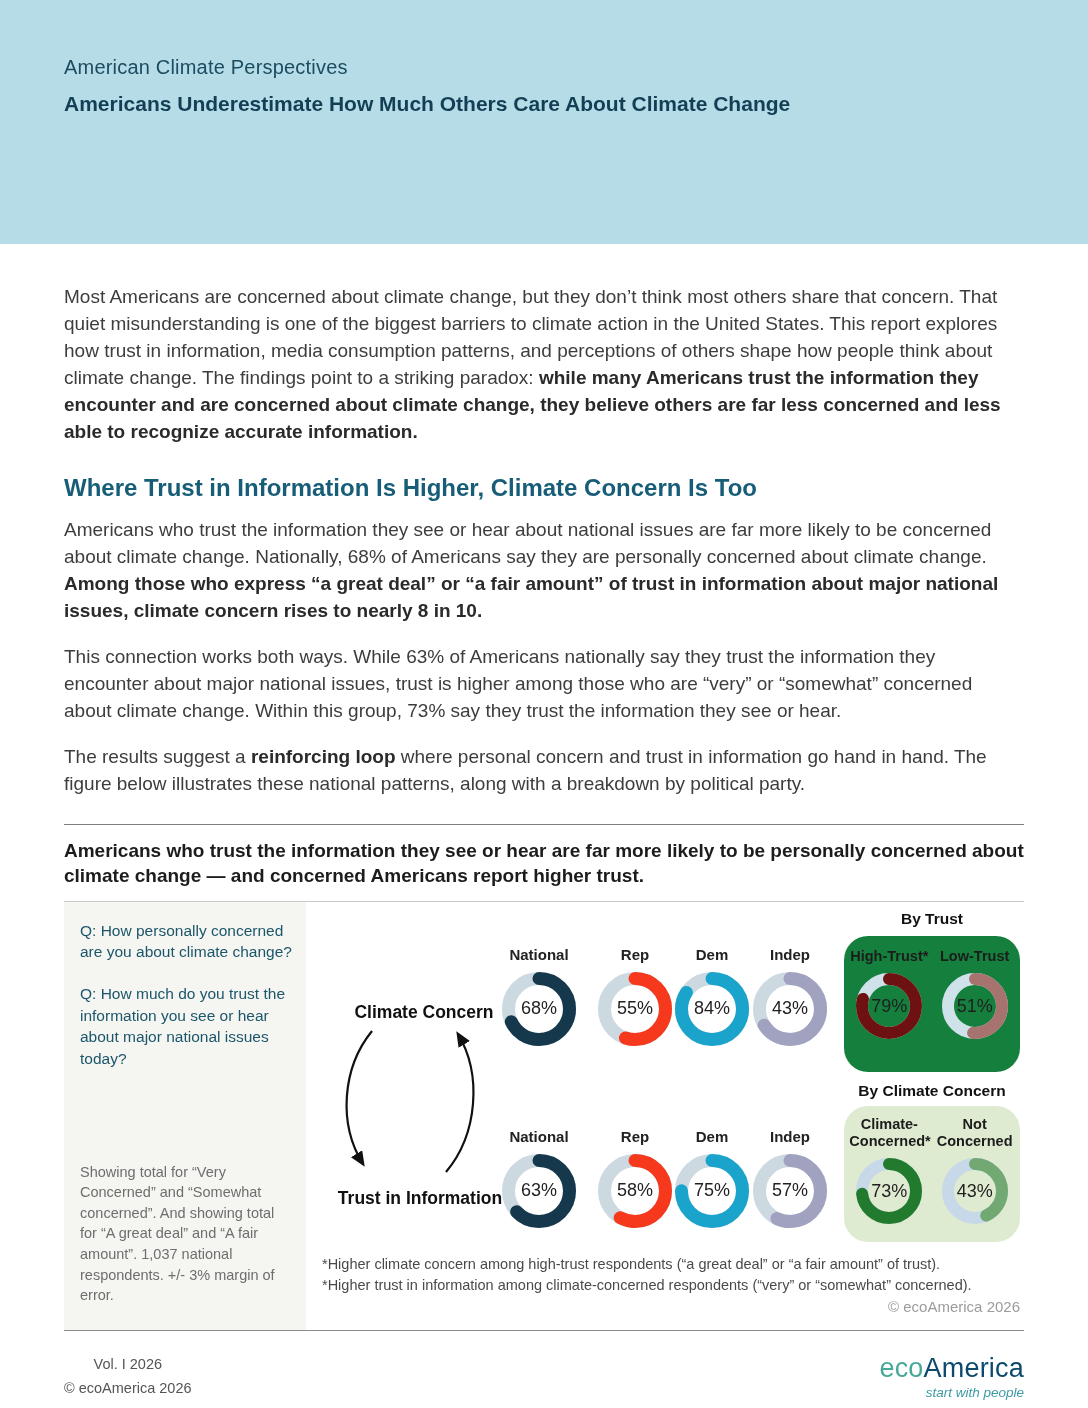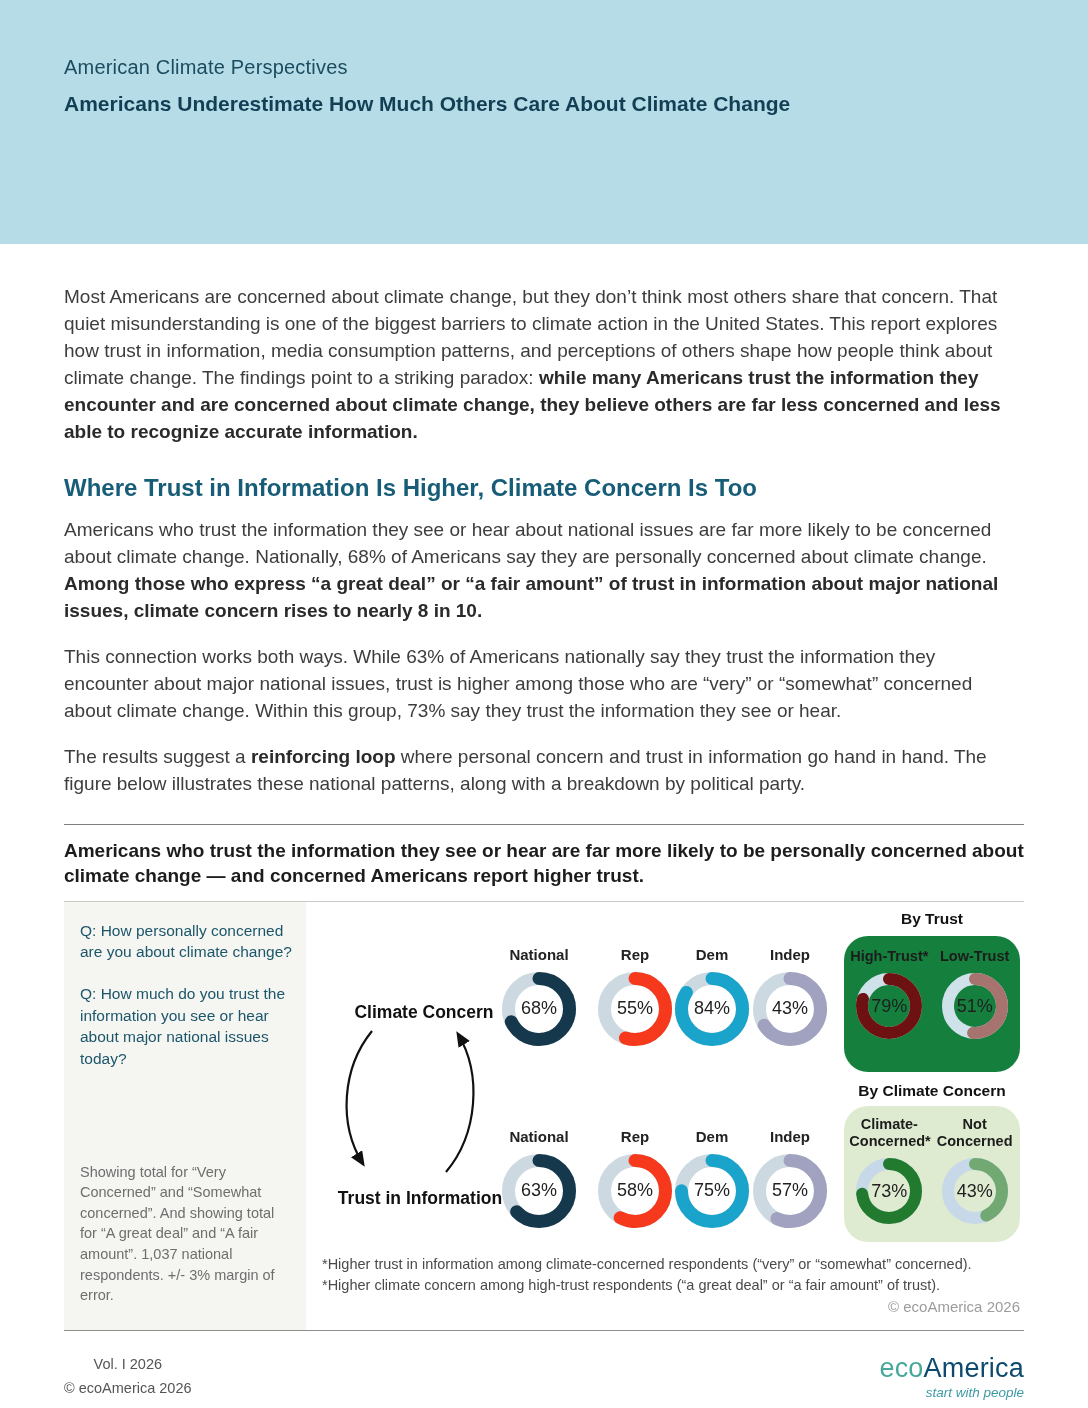--- a/index.html
+++ b/index.html
@@ -227,22 +227,22 @@
             <div class="donut" style="height: 66px; width: 66px;"><svg width="66" height="66">
                   <g transform="rotate(-90 33 33)">
                     <circle cx="33" cy="33" r="27" fill="none" stroke="#c7d8e9" stroke-width="12"></circle>
                     <circle cx="33" cy="33" r="27" fill="none" stroke="#72a973" stroke-width="12" stroke-linecap="round" stroke-dasharray="72.94778141635499 169.64600329384882"></circle>
                   </g>
                 </svg><span>43%</span></div>
           </div>
         </div>
 
         <div class="fig-note">
+          <div>*Higher climate concern among high-trust respondents (“a great deal” or “a fair amount” of trust).</div>
           <div>*Higher trust in information among climate-concerned respondents (“very” or “somewhat” concerned).</div>
-          <div>*Higher climate concern among high-trust respondents (“a great deal” or “a fair amount” of trust).</div>
         </div>
         <div class="fig-credit">© ecoAmerica 2026</div>
       </div>
     </div>
 
     <hr class="rule-bot">
   </div>
 
   <div class="footer">
     <div class="foot-left">

